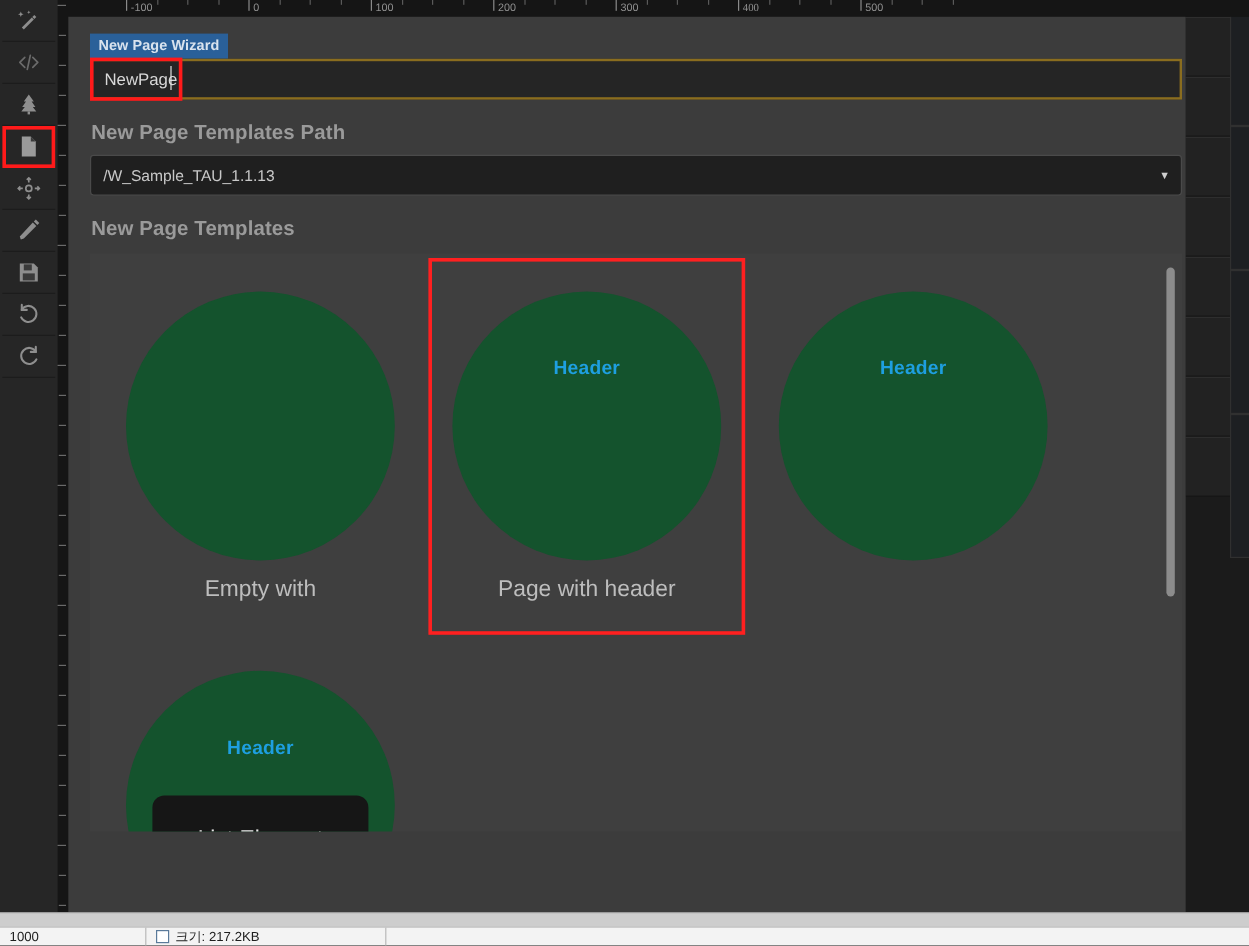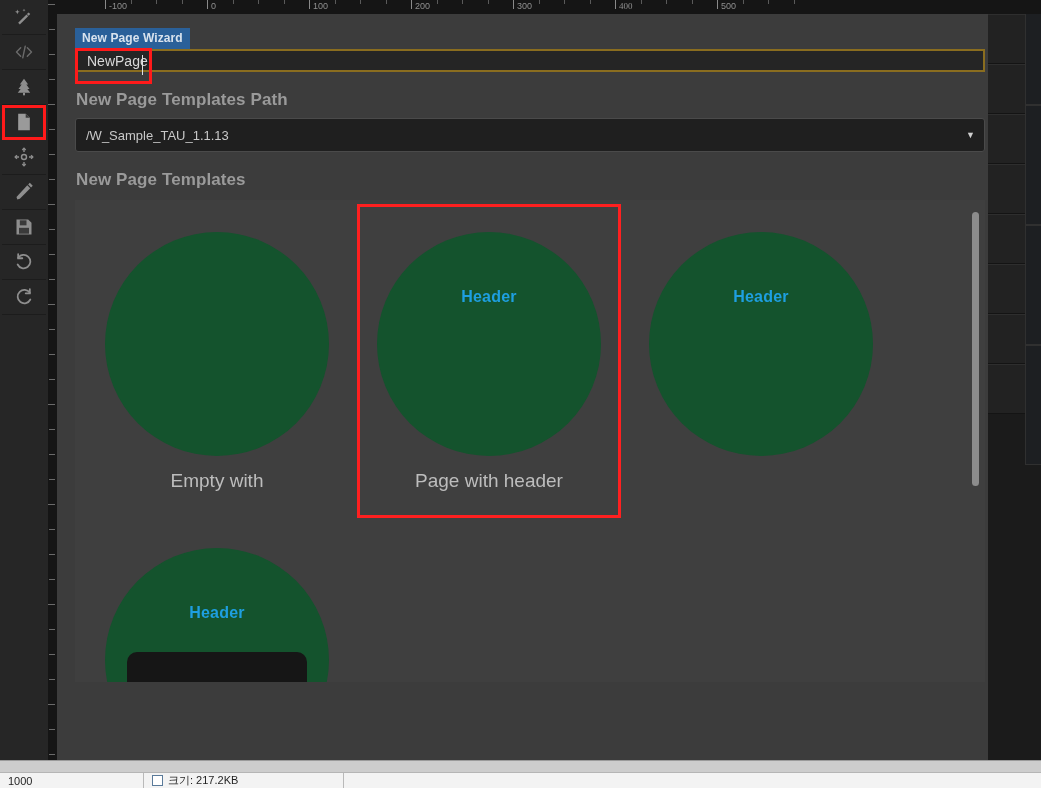--- a/index.html
+++ b/index.html
@@ -81,21 +81,21 @@
     letter-spacing: .1px;
   }
 
   .field-label {
     color: #9a9a9a; font-size: 17px; font-weight: bold;
     margin: 18px 0 8px 1px; letter-spacing: .1px;
   }
 
   .name-input-wrap { position: relative; }
   .name-input {
-    width: 910px; height: 23px; background: #252525;
+    width: 910px; height: 34px; background: #252525;
     border: 2px solid #8a6d1f; color: #d8d8d8;
     font-size: 14px; font-family: "Liberation Sans", sans-serif;
     padding: 0 10px; outline: none; display: block;
   }
   .name-hl {
     position: absolute; left: 0px; top: -1px; width: 77px; height: 36px;
     border: 3px solid #ff1a1a; pointer-events: none;
   }
   .caret {
     position: absolute; left: 67px; top: 6px; width: 1px; height: 20px;
@@ -178,21 +178,21 @@
   }
   .status-row {
     position: absolute; left: 0; top: 772px; width: 1041px; height: 16px;
     background: #f3f3f3; border-top: 1px solid #b5b5b5;
     display: flex; align-items: center; font-size: 11px; color: #1f1f1f;
   }
   .st-cell {
     height: 16px; display: flex; align-items: center; padding: 0 8px;
     border-right: 1px solid #b9b9b9; gap: 5px; overflow: hidden;
   }
-  .st-cell.c1 { width: 144px; }
+  .st-cell.c1 { width: 122px; }
   .st-cell.c2 { width: 200px; }
   .st-cell.c3 { flex: 1; border-right: none; }
   .st-box {
     width: 11px; height: 11px; border: 1px solid #5a7a9a; background: #fff;
     flex: none;
   }
 </style>
 </head>
 <body>
 

